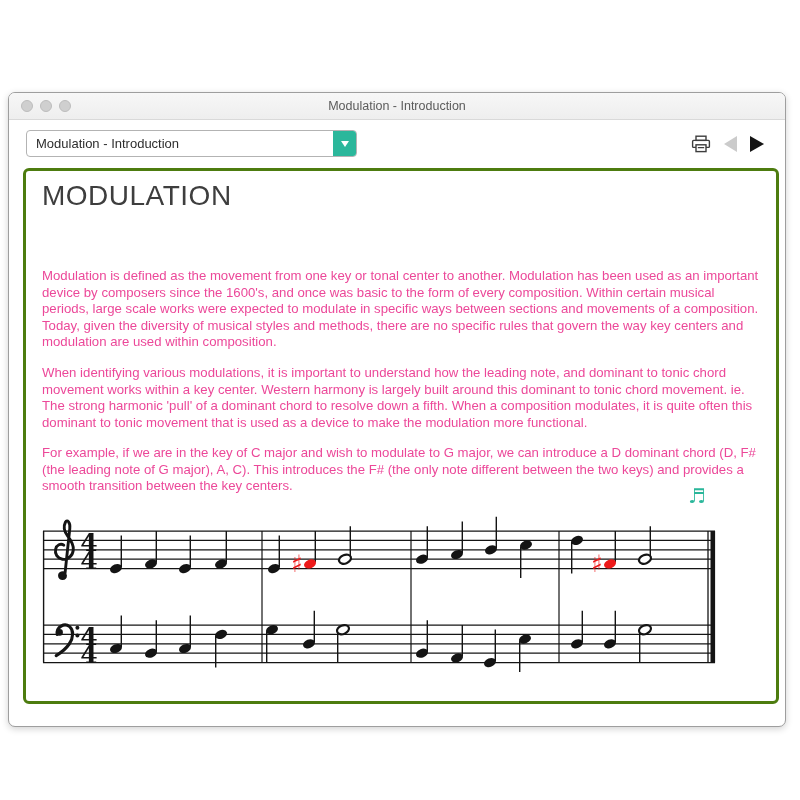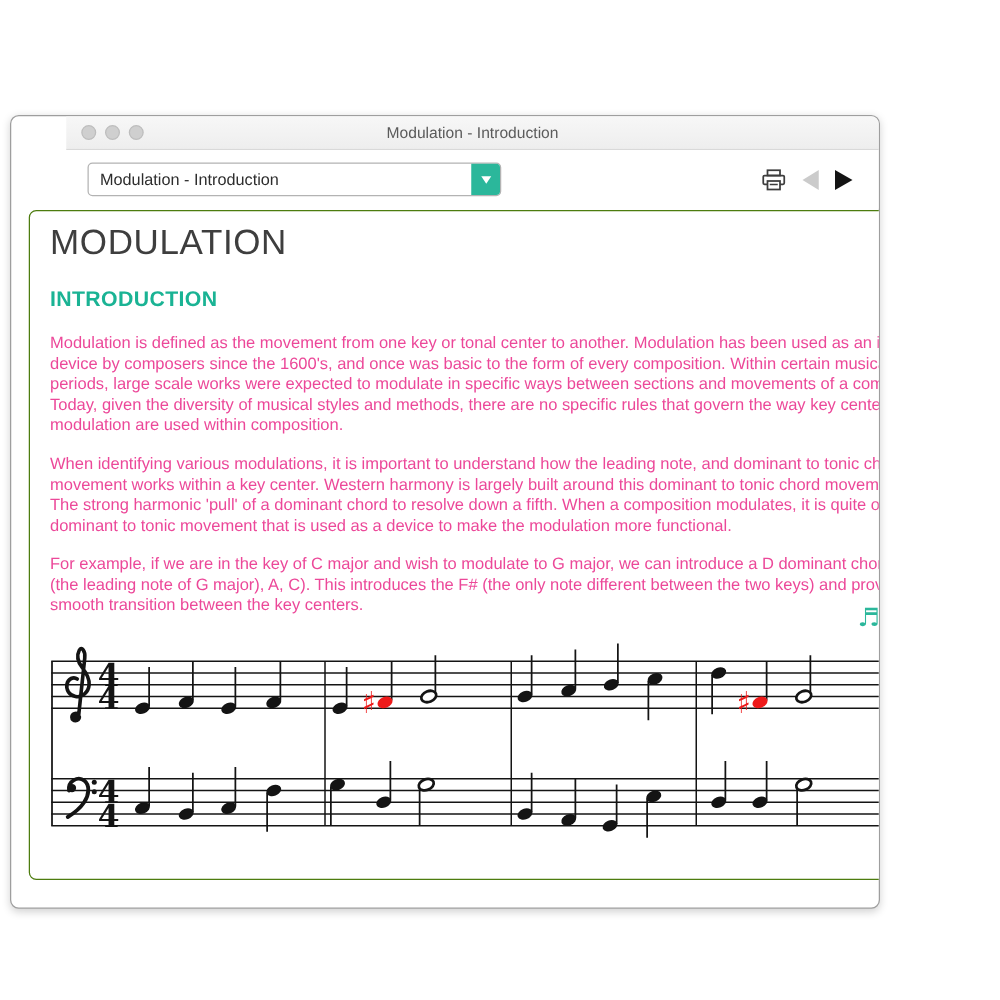--- a/index.html
+++ b/index.html
@@ -2,23 +2,23 @@
 <html><head>
 <meta charset="utf-8">
 <style>
   html,body{margin:0;padding:0;}
   body{
     width:800px;height:800px;background:#ffffff;position:relative;
     font-family:"Liberation Sans", sans-serif;
     -webkit-font-smoothing:antialiased;
   }
   .window{
-    position:absolute;left:8px;top:92px;width:696px;height:635px;
+    position:absolute;left:8px;top:92px;width:778px;height:635px;
     background:#fff;border:1px solid #9e9e9e;border-radius:7px;
-    box-shadow:0 2px 7px rgba(0,0,0,0.18);overflow:hidden;box-sizing:border-box;padding-left:44px;
+    box-shadow:0 2px 7px rgba(0,0,0,0.18);overflow:hidden;box-sizing:border-box;
   }
   .titlebar{
     height:26px;background:linear-gradient(#f7f7f7,#eeeeee);
     border-bottom:1px solid #d9d9d9;position:relative;
     display:flex;align-items:center;justify-content:center;
   }
   .title-text{font-size:12.5px;color:#5b5b5b;}
   .lights{position:absolute;left:12px;top:7px;display:flex;gap:7px;}
   .light{width:12px;height:12px;border-radius:50%;background:#cfcfcf;border:1px solid #bdbdbd;box-sizing:border-box;}
   .toolbar{
@@ -35,21 +35,21 @@
     width:23px;height:25px;background:#2bb79b;flex:0 0 23px;
     display:flex;align-items:center;justify-content:center;border-radius:0 3px 3px 0;
   }
   .tri-down{width:0;height:0;border-left:4.5px solid transparent;border-right:4.5px solid transparent;border-top:6px solid #ffffff;}
   .toolbar-right{margin-left:auto;display:flex;align-items:center;gap:13px;}
   .icon-btn{background:none;border:none;padding:0;display:flex;align-items:center;cursor:default;}
   .nav-back{width:0;height:0;border-top:8px solid transparent;border-bottom:8px solid transparent;border-right:13px solid #cbcbcb;}
   .nav-forward{width:0;height:0;border-top:8.5px solid transparent;border-bottom:8.5px solid transparent;border-left:14px solid #141414;}
   .content{
     position:absolute;left:14px;top:75px;width:756px;height:536px;
-    border:1px solid #4d7c0f;border-radius:6px;background:#fff;box-sizing:border-box;
+    border:3px solid #4d7c0f;border-radius:6px;background:#fff;box-sizing:border-box;
   }
   .doc-title{
     position:absolute;left:16px;top:9px;margin:0;
     font-size:28px;font-weight:400;color:#3e3e3e;letter-spacing:0.5px;
   }
   .section-heading{
     position:absolute;left:16px;top:61px;margin:0;
     font-size:17px;font-weight:700;color:#1ab394;letter-spacing:0.3px;
   }
   .para{
@@ -99,21 +99,20 @@
         <span class="nav-back"></span>
       </button>
       <button class="icon-btn">
         <span class="nav-forward"></span>
       </button>
     </div>
   </div>
 
   <div class="content">
     <h1 class="doc-title">MODULATION</h1>
-    <h2 class="section-heading">INTRODUCTION</h2>
     <p class="para para-1">Modulation is defined as the movement from one key or tonal center to another. Modulation has been used as an important device by composers since the 1600's, and once was basic to the form of every composition. Within certain musical periods, large scale works were expected to modulate in specific ways between sections and movements of a composition. Today, given the diversity of musical styles and methods, there are no specific rules that govern the way key centers and modulation are used within composition.</p>
     <p class="para para-2">When identifying various modulations, it is important to understand how the leading note, and dominant to tonic chord movement works within a key center. Western harmony is largely built around this dominant to tonic chord movement. ie. The strong harmonic 'pull' of a dominant chord to resolve down a fifth. When a composition modulates, it is quite often this dominant to tonic movement that is used as a device to make the modulation more functional.</p>
     <p class="para para-3">For example, if we are in the key of C major and wish to modulate to G major, we can introduce a D dominant chord (D, F#(the leading note of G major), A, C). This introduces the F# (the only note different between the two keys) and provides a smooth transition between the key centers.</p>
     <span class="audio-icon">♬</span>
     <svg id="score" class="score-svg" width="680" height="164" viewBox="0 0 680 164">
         <line x1="3" x2="675" y1="16" y2="16" stroke="#141414" stroke-width="1.25"></line>
         <line x1="3" x2="675" y1="25.4" y2="25.4" stroke="#141414" stroke-width="1.25"></line>
         <line x1="3" x2="675" y1="34.8" y2="34.8" stroke="#141414" stroke-width="1.25"></line>
         <line x1="3" x2="675" y1="44.2" y2="44.2" stroke="#141414" stroke-width="1.25"></line>
         <line x1="3" x2="675" y1="53.6" y2="53.6" stroke="#141414" stroke-width="1.25"></line>

